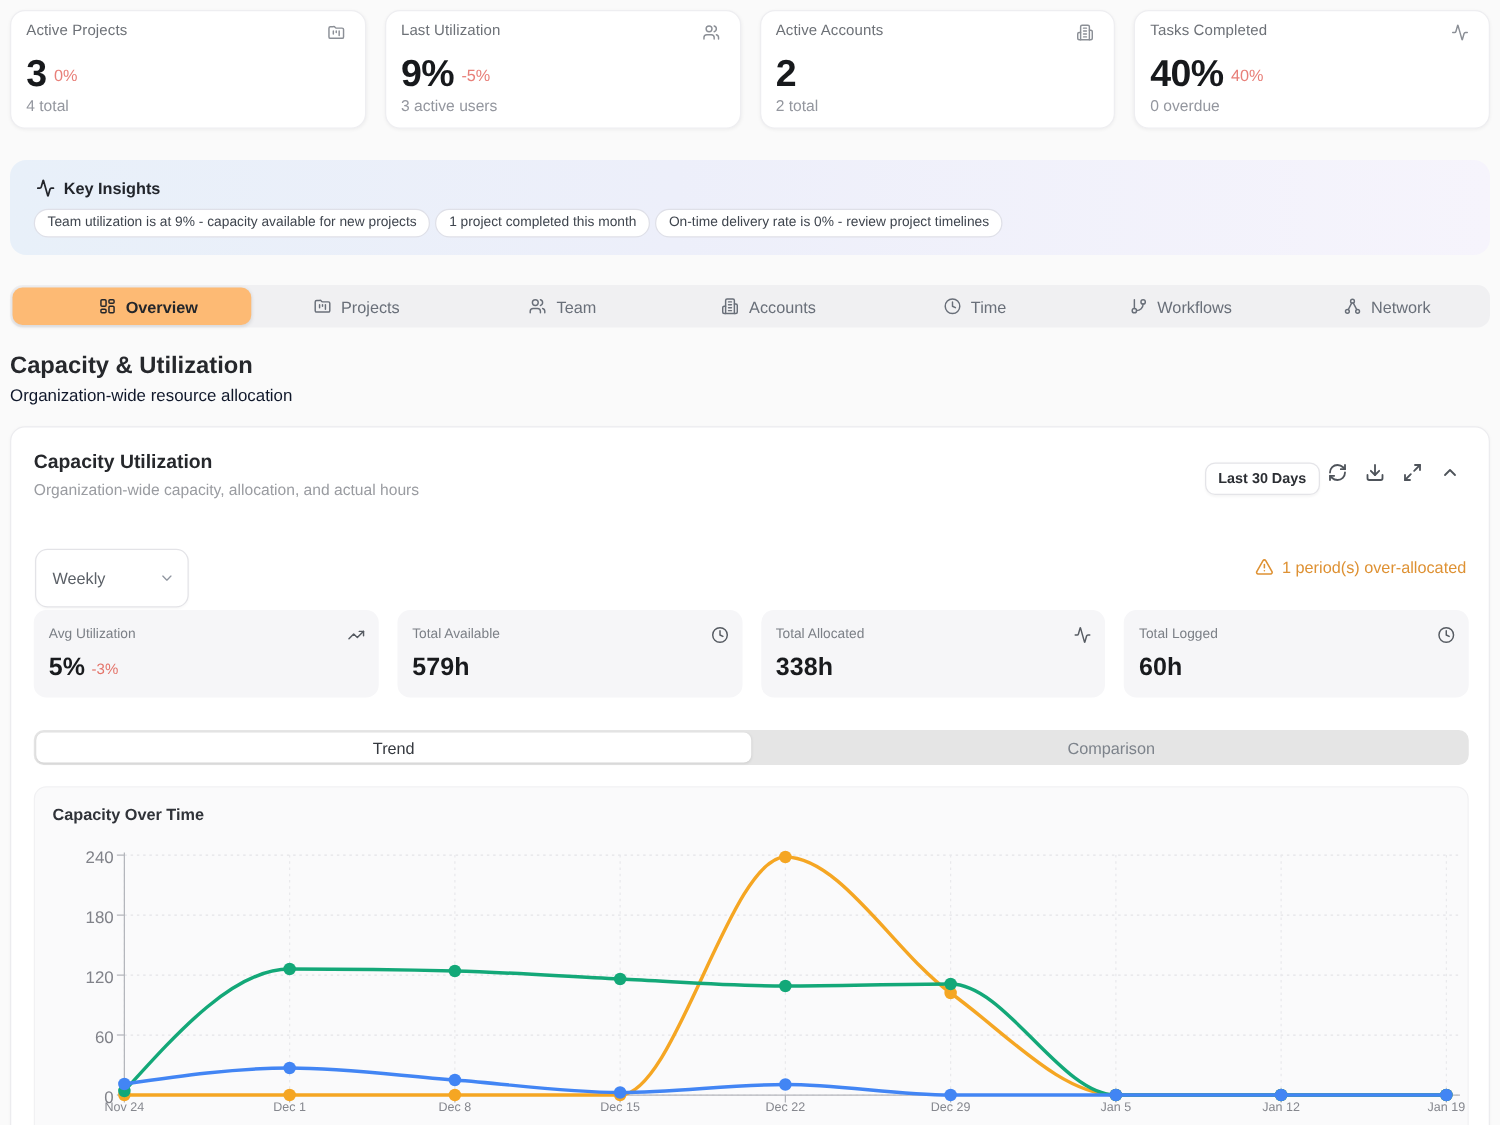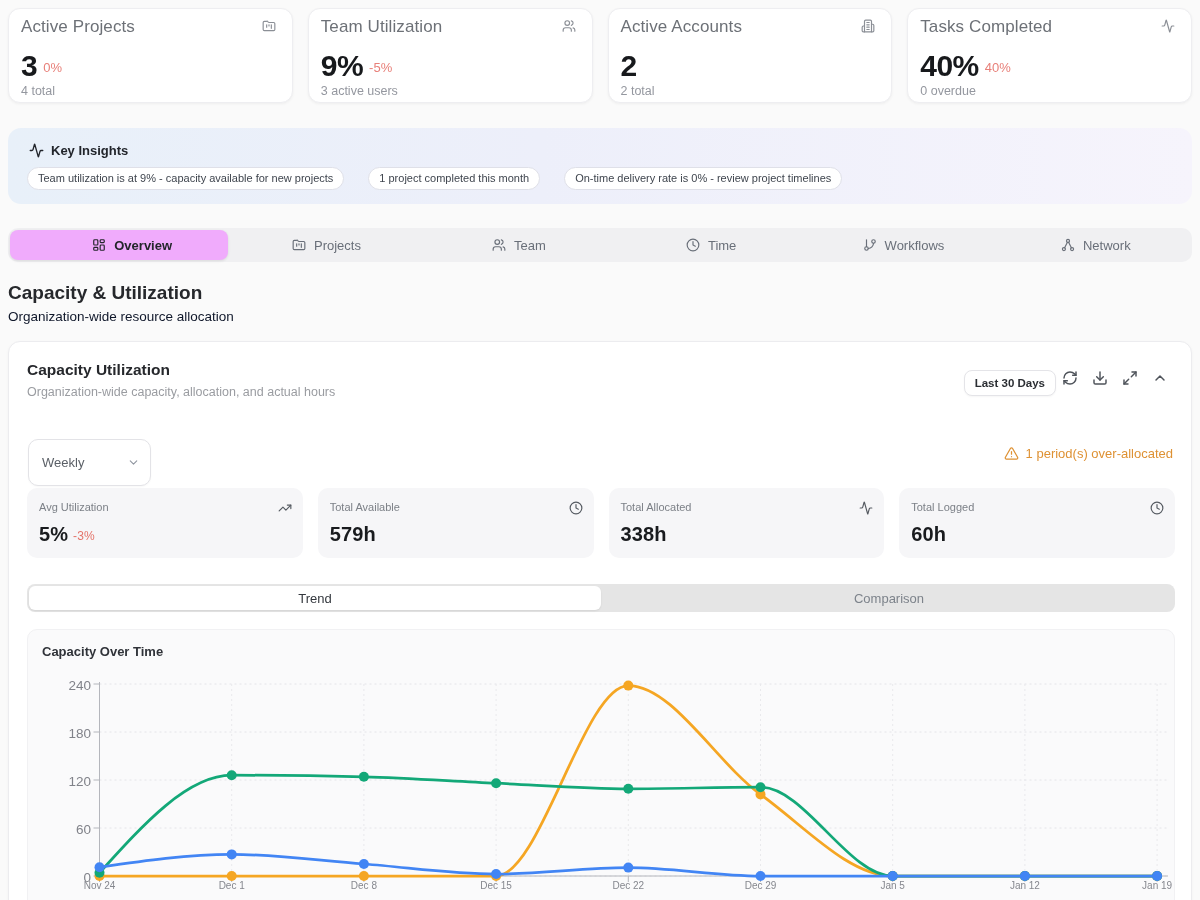--- a/index.html
+++ b/index.html
@@ -4,42 +4,42 @@
 <style>
 * { margin:0; padding:0; box-sizing:border-box; }
 html,body { width:1200px; height:900px; overflow:hidden; background:#fafafa;
   font-family:"Liberation Sans", sans-serif; color:#1a1c20; }
 .page { position:relative; width:1200px; height:900px; }
 
 
 .cards { position:absolute; left:8px; top:8px; width:1184px; display:flex; gap:15px; }
 .card { flex:1; height:95px; background:#fff; border:1px solid #eeeef1; border-radius:12px;
   box-shadow:0 1px 3px rgba(0,0,0,0.05); padding:8px 16px 0 12px; position:relative; }
-.card .ttl { font-size:17px; color:#6d7177; letter-spacing:.1px; }
+.card .ttl { font-size:12px; color:#6d7177; letter-spacing:.1px; }
 .card .ico { position:absolute; right:16px; top:10px; color:#8b8f96; }
 .card .ico svg { width:14px; height:14px; }
 .card .num { margin-top:14px; font-size:30px; font-weight:700; color:#17191c; line-height:1; letter-spacing:-0.5px;}
 .card .num .delta { font-size:13px; font-weight:400; color:#e8807a; letter-spacing:0; margin-left:6px; position:relative; top:-4px;}
 .card .sub { margin-top:3px;  font-size:12.5px; color:#94979f; }
 
 
 .insights { position:absolute; left:8px; top:128px; width:1184px; height:76px; border-radius:13px;
   background:linear-gradient(90deg,#e8f0f9 0%,#edeffa 45%,#f6f4fc 100%); padding:13px 19px; }
 .insights .head { display:flex; align-items:center; margin-top:2px; margin-left:2px; gap:7px; font-size:13px; font-weight:700; color:#22252b; }
-.pills { display:flex; gap:24px; margin-top:9px; }
+.pills { display:flex; gap:4px; margin-top:9px; }
 .pill { background:#fff; border:1px solid #dfe0e8; border-radius:12px; padding:4px 10px 5px;
   font-size:11px; color:#3f454e; white-space:nowrap; }
 
 
 .tabs { position:absolute; left:8px; top:228px; width:1184px; height:34px; background:#f0f0f2;
   border-radius:10px; display:flex; }
 .tab { flex:1; display:flex; align-items:center; justify-content:center; gap:8px;
   font-size:13px; color:#696f79; }
 .tab svg { flex:none; width:14px; height:14px; }
-.tab.active { background:#f0abfc; border-radius:8px; margin:2px; box-shadow:0 1px 3px rgba(0,0,0,0.10);
+.tab.active { background:#fdba74; border-radius:8px; margin:2px; box-shadow:0 1px 3px rgba(0,0,0,0.10);
   color:#23262b; font-weight:700;padding-left:26px; }
 
 
 .h1 { position:absolute; left:8px; top:282px; font-size:19px; font-weight:700; color:#26282c; }
 .h1sub { position:absolute; left:8px; top:309px; font-size:13.5px; color:#0f172a; }
 
 
 .big { position:absolute; left:8px; top:341px; width:1184px; height:760px; background:#fff;
   border:1px solid #ececef; border-radius:12px; box-shadow:0 1px 3px rgba(0,0,0,0.04); }
 .big .hd-ttl { position:absolute; left:18px; top:19px; font-size:15.5px; font-weight:700; color:#26282c; }
@@ -85,21 +85,21 @@
       <div class="ico"><svg width="16" height="16" viewBox="0 0 24 24" fill="none" stroke="currentColor" stroke-width="2" stroke-linecap="round" stroke-linejoin="round">
             <path d="M4 20h16a2 2 0 0 0 2-2V8a2 2 0 0 0-2-2h-7.93a2 2 0 0 1-1.66-.9l-.82-1.2A2 2 0 0 0 7.93 4H4a2 2 0 0 0-2 2v12a2 2 0 0 0 2 2Z"></path>
             <path d="M8 10v4"></path>
             <path d="M12 10v2"></path>
             <path d="M16 10v6"></path>
           </svg></div>
       <div class="num">3<span class="delta">0%</span></div>
       <div class="sub">4 total</div>
     </div>
     <div class="card">
-      <div class="ttl">Team Utilization</div>
+      <div class="ttl">Last Utilization</div>
       <div class="ico"><svg width="16" height="16" viewBox="0 0 24 24" fill="none" stroke="currentColor" stroke-width="2" stroke-linecap="round" stroke-linejoin="round">
             <path d="M16 21v-2a4 4 0 0 0-4-4H6a4 4 0 0 0-4 4v2"></path>
             <circle cx="9" cy="7" r="4"></circle>
             <path d="M22 21v-2a4 4 0 0 0-3-3.87"></path>
             <path d="M16 3.13a4 4 0 0 1 0 7.75"></path>
           </svg></div>
       <div class="num">9%<span class="delta">-5%</span></div>
       <div class="sub">3 active users</div>
     </div>
     <div class="card">
@@ -160,20 +160,32 @@
         <span>Projects</span>
       </div>
     <div class="tab">
         <svg width="15" height="15" viewBox="0 0 24 24" fill="none" stroke="currentColor" stroke-width="2" stroke-linecap="round" stroke-linejoin="round">
           <path d="M16 21v-2a4 4 0 0 0-4-4H6a4 4 0 0 0-4 4v2"></path>
           <circle cx="9" cy="7" r="4"></circle>
           <path d="M22 21v-2a4 4 0 0 0-3-3.87"></path>
           <path d="M16 3.13a4 4 0 0 1 0 7.75"></path>
         </svg> 
         <span>Team</span>
+      </div>
+    <div class="tab">
+        <svg width="15" height="15" viewBox="0 0 24 24" fill="none" stroke="currentColor" stroke-width="2" stroke-linecap="round" stroke-linejoin="round">
+          <path d="M6 22V4a2 2 0 0 1 2-2h8a2 2 0 0 1 2 2v18Z"></path>
+          <path d="M6 12H4a2 2 0 0 0-2 2v6a2 2 0 0 0 2 2h2"></path>
+          <path d="M18 9h2a2 2 0 0 1 2 2v9a2 2 0 0 1-2 2h-2"></path>
+          <path d="M10 6h4"></path>
+          <path d="M10 10h4"></path>
+          <path d="M10 14h4"></path>
+          <path d="M10 18h4"></path>
+        </svg> 
+        <span>Accounts</span>
       </div>
     <div class="tab">
         <svg width="15" height="15" viewBox="0 0 24 24" fill="none" stroke="currentColor" stroke-width="2" stroke-linecap="round" stroke-linejoin="round">
           <circle cx="12" cy="12" r="10"></circle>
           <path d="M12 6v6l4 2"></path>
         </svg> 
         <span>Time</span>
       </div>
     <div class="tab">
         <svg width="15" height="15" viewBox="0 0 24 24" fill="none" stroke="currentColor" stroke-width="2" stroke-linecap="round" stroke-linejoin="round">

